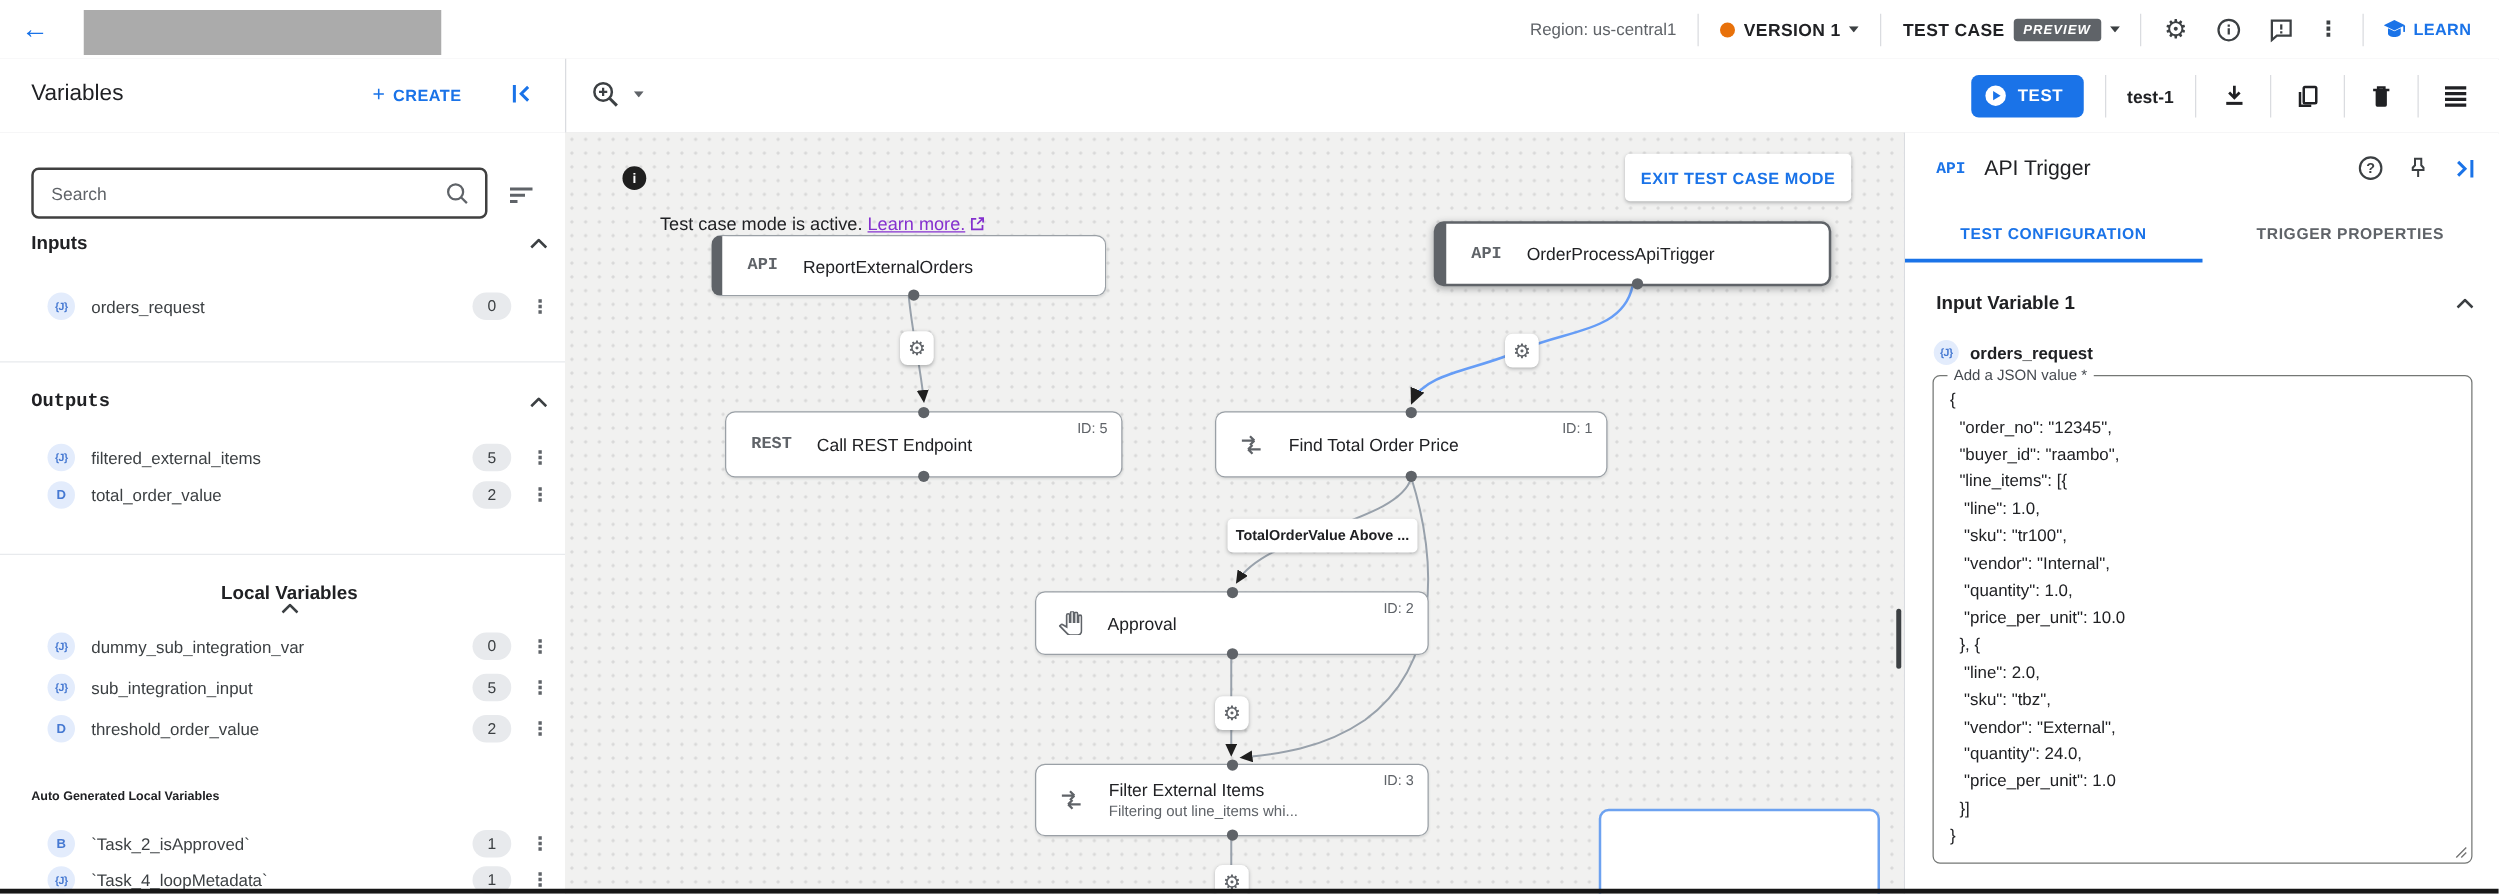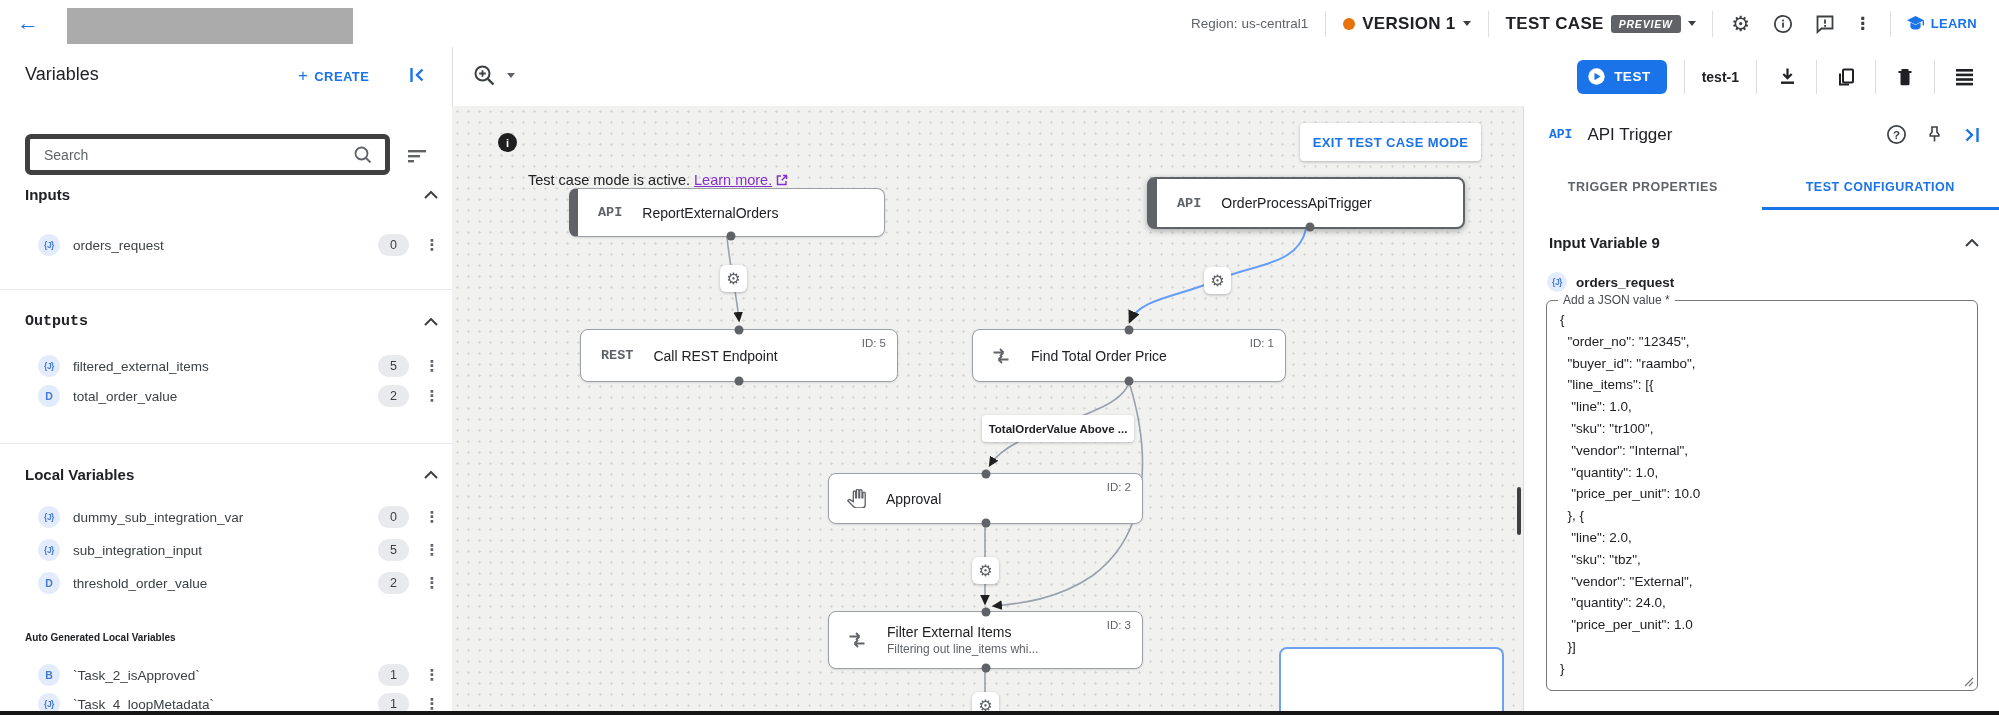--- a/index.html
+++ b/index.html
@@ -11,21 +11,21 @@
   svg { display:block; }
 
   
   #topbar { position:absolute; left:0; top:0; width:1999px; height:47px; background:#fff; }
   .back-arrow { position:absolute; left:14px; top:9px; width:28px; height:28px; color:#1a73e8; font-size:22px; line-height:28px; text-align:center; cursor:pointer; }
   .redacted { position:absolute; left:67px; top:8px; width:286px; height:36px; background:#ababab; }
   .tb-right { position:absolute; right:0; top:0; height:47px; display:flex; align-items:center; }
   .region-txt { font-size:13.5px; color:#5f6368; }
   .tb-item { display:flex; align-items:center; gap:7px; }
   .ver-dot { width:12px; height:12px; border-radius:50%; background:#e8710a; }
-  .bold-sm { font-size:17px; font-weight:bold; letter-spacing:.3px; color:#202124; }
+  .bold-sm { font-size:14px; font-weight:bold; letter-spacing:.3px; color:#202124; }
   .preview-badge { background:#5f6368; color:#fff; font-size:10.5px; font-weight:bold; letter-spacing:.8px; padding:3px 8px; border-radius:3px;font-style:italic; }
   .caret { width:8px; height:5px; }
   .tb-icon { width:24px; height:24px; display:flex; align-items:center; justify-content:center; color:#3c4043; cursor:pointer; }
   .gear-glyph { font-size:21px; line-height:22px; }
   .kebab-glyph { font-size:17px; color:#3c4043; font-weight:bold; }
   .learn { display:flex; align-items:center; gap:6px; color:#1a73e8; font-size:13px; font-weight:bold; letter-spacing:.3px; cursor:pointer; }
 
   
   #toolbar { position:absolute; left:0; top:47px; width:1999px; height:59px; background:#fff; }
   .vars-title { position:absolute; left:25px; top:17px; font-size:18px; color:#202124; }
@@ -33,21 +33,21 @@
   .plus-glyph { font-size:17px; font-weight:normal; }
   .collapse-left { position:absolute; left:406px; top:17px; cursor:pointer; }
   .zoom-ctl { position:absolute; left:472px; top:16px; display:flex; align-items:center; gap:10px; cursor:pointer; }
   .tbr { position:absolute; right:0; top:0; height:59px; display:flex; align-items:center; }
   .test-btn { background:#1a73e8; color:#fff; border:none; border-radius:6px; height:34px; padding:0 16px 0 10px; display:flex; align-items:center; gap:8px; font-size:13.5px; font-weight:bold; letter-spacing:.5px; cursor:pointer; font-family:inherit; }
   .test-name { font-size:14px; font-weight:bold; color:#202124; }
   .tool-icon { width:26px; height:26px; display:flex; align-items:center; justify-content:center; cursor:pointer; }
 
   
   #sidebar { position:absolute; left:0; top:106px; width:452px; height:609px; background:#fff; }
-  .search-box { position:absolute; left:25px; top:28px; width:365px; height:41px; border:5px solid #404040; border-radius:6px; display:flex; align-items:center; padding:0 12px 0 14px; }
+  .search-box { position:absolute; left:25px; top:28px; width:365px; height:41px; border:2px solid #404040; border-radius:6px; display:flex; align-items:center; padding:0 12px 0 14px; }
   .search-box input { border:none; outline:none; flex:1; font-size:14px; font-family:inherit; color:#202124; }
   .search-box input::placeholder { color:#5f6368; }
   .sec-head { position:absolute; left:25px; right:14px; display:flex; align-items:center; justify-content:space-between; font-size:15px; font-weight:bold; color:#202124; cursor:pointer; }
   .var-row { position:absolute; left:0; width:452px; height:30px; display:flex; align-items:center; }
   .type-chip { width:22px; height:22px; border-radius:50%; background:#e3ecfc; color:#4679d2; font-weight:bold; display:flex; align-items:center; justify-content:center; margin-left:38px; flex:none; }
   .chip-j { font-size:8.5px; letter-spacing:-.5px; }
   .chip-l { font-size:10.5px; }
   .var-name { font-size:13.5px; color:#3c4043; margin-left:13px; flex:1; white-space:nowrap; overflow:hidden; }
   .count-pill { min-width:31px; height:22px; border-radius:11px; background:#e8eaed; color:#3c4043; font-size:12.5px; display:flex; align-items:center; justify-content:center; margin-right:13px; padding:0 8px; }
   .row-kebab { width:20px; text-align:center; font-size:15px; color:#5f6368; margin-right:10px; cursor:pointer; font-weight:bold; }
@@ -264,21 +264,21 @@
     <span class="row-kebab">⋮</span>
   </div>
   <div class="var-row" style="top:275px;">
     <span class="type-chip chip-l">D</span>
     <span class="var-name">total_order_value</span>
     <span class="count-pill">2</span>
     <span class="row-kebab">⋮</span>
   </div>
   <div class="hdiv" style="left:0;top:337px;width:452px;background:#e8eaed;"></div>
 
-  <div class="sec-head" style="top:360px;">
+  <div class="sec-head" style="top:360px;flex-direction:column;">
     <span>Local Variables</span>
     <svg width="14" height="8" viewBox="0 0 14 8">
         <path d="M1 7l6-6 6 6" fill="none" stroke="#3c4043" stroke-width="2"></path>
       </svg>
   </div>
   <div class="var-row" style="top:396px;">
     <span class="type-chip chip-j">{J}</span>
     <span class="var-name">dummy_sub_integration_var</span>
     <span class="count-pill">0</span>
     <span class="row-kebab">⋮</span>
@@ -431,26 +431,26 @@
     </div>
     <div class="ph-icon" style="margin-left:8px;margin-right:12px;">
       <svg width="22" height="22" viewBox="0 0 22 22">
           <path d="M16.5 4v14" stroke="#1a73e8" stroke-width="2.4"></path>
           <path d="M5.5 5.5 11 11l-5.5 5.5" stroke="#1a73e8" stroke-width="2.4" fill="none"></path>
         </svg>
     </div>
   </div>
 
   <div class="tabs">
+    <div class="tab active">TEST CONFIGURATION</div>
     <div class="tab">TRIGGER PROPERTIES</div>
-    <div class="tab active">TEST CONFIGURATION</div>
   </div>
 
   <div class="section-row">
-    <span>Input Variable 9</span>
+    <span>Input Variable 1</span>
     <svg width="14" height="8" viewBox="0 0 14 8">
         <path d="M1 7l6-6 6 6" fill="none" stroke="#3c4043" stroke-width="2"></path>
       </svg>
   </div>
 
   <div class="pvar-row">
     <span class="type-chip chip-j" style="margin-left:0;width:20px;height:20px;">{J}</span>
     <span class="pvar-name">orders_request</span>
   </div>
 

